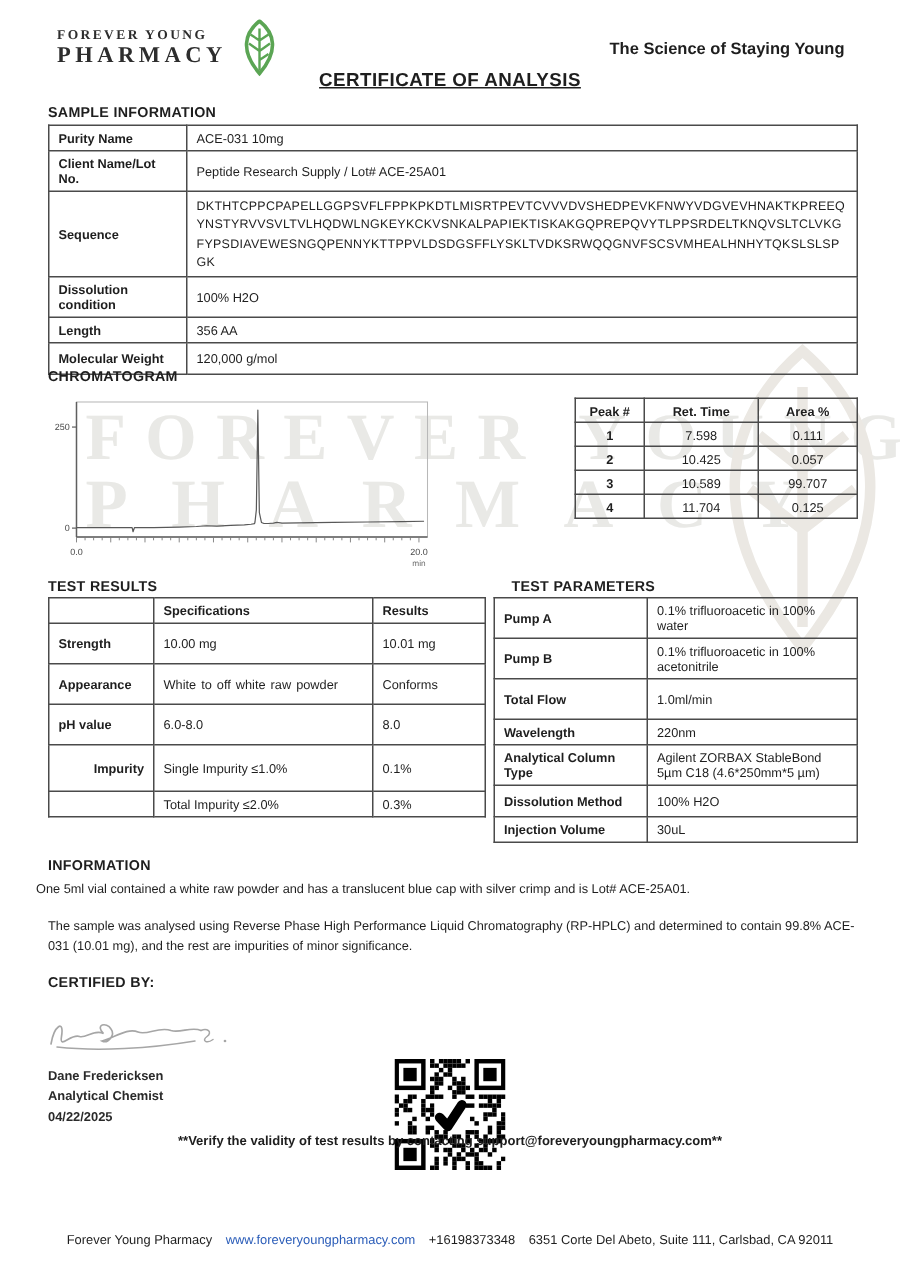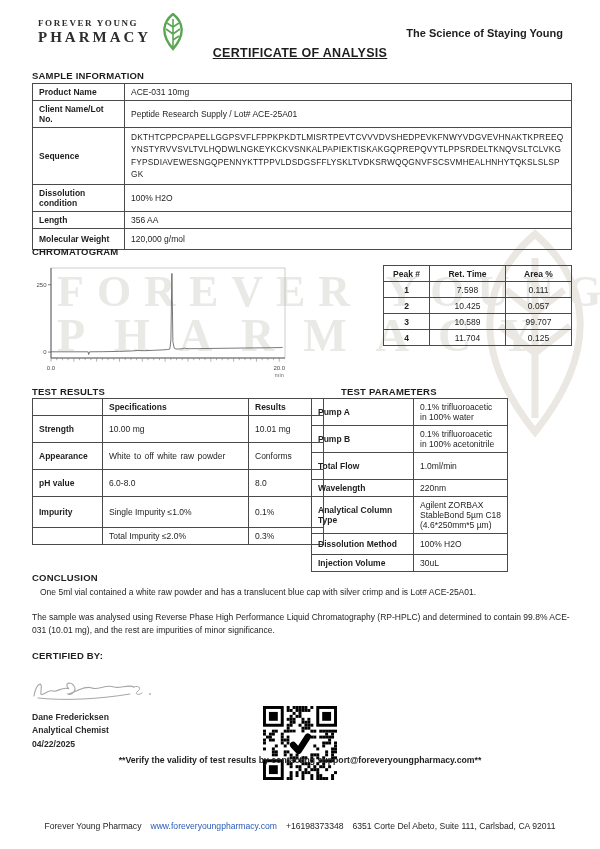--- a/index.html
+++ b/index.html
@@ -60,21 +60,21 @@
   <div class="abs doc-title" style="top:46px;left:0;">CERTIFICATE OF ANALYSIS</div>
 
   <div class="abs section-h" style="left:32px;top:70px;">SAMPLE INFORMATION</div>
   <table class="abs" style="left:32px;top:83px;width:540px;table-layout:fixed;">
     <colgroup>
         <col style="width:92px">
         <col>
       </colgroup>
     <tbody>
         <tr>
-      <td class="lbl">Product Name</td>
+      <td class="lbl">Purity Name</td>
       <td>ACE-031 10mg</td>
     </tr>
     <tr>
       <td class="lbl">Client Name/Lot No.</td>
       <td class="pad-med">Peptide Research Supply / Lot# ACE-25A01</td>
     </tr>
     <tr>
       <td class="lbl">Sequence</td>
       <td class="seq">DKTHTCPPCPAPELLGGPSVFLFPPKPKDTLMISRTPEVTCVVVDVSHEDPEVKFNWYVDGVEVHNAKTKPREEQYNSTYRVVSVLTVLHQDWLNGKEYKCKVSNKALPAPIEKTISKAKGQPREPQVYTLPPSRDELTKNQVSLTCLVKGFYPSDIAVEWESNGQPENNYKTTPPVLDSDGSFFLYSKLTVDKSRWQQGNVFSCSVMHEALHNHYTQKSLSLSPGK</td>
     </tr>
@@ -206,34 +206,34 @@
       <td class="lbl pad-tall">Appearance</td>
       <td style="width:108px;word-spacing:1px;">White to off white raw powder</td>
       <td>Conforms</td>
     </tr>
     <tr>
       <td class="lbl pad-tall">pH value</td>
       <td>6.0-8.0</td>
       <td>8.0</td>
     </tr>
     <tr>
-      <td class="lbl" style="padding-top:10px;padding-bottom:10px;">Impurity</td>
+      <td class="lbl" style="padding-top:10px;padding-bottom:10px;text-align:right;">Impurity</td>
       <td>Single Impurity ≤1.0%</td>
       <td>0.1%</td>
     </tr>
     <tr>
       <td class="pad-med"></td>
       <td>Total Impurity ≤2.0%</td>
       <td>0.3%</td>
     </tr>
   </tbody>
     </table>
 
   <div class="abs section-h" style="left:329px;top:386px;margin-left:12px;">TEST PARAMETERS</div>
-  <table class="abs" style="left:311px;top:398px;width:197px;table-layout:fixed;">
+  <table class="abs" style="left:329px;top:398px;width:243px;table-layout:fixed;">
     <colgroup>
         <col style="width:102px">
         <col>
       </colgroup>
     <tbody>
         <tr>
       <td class="lbl">Pump A</td>
       <td>0.1% trifluoroacetic in 100% water</td>
     </tr>
     <tr>
@@ -256,22 +256,22 @@
       <td class="lbl pad-med">Dissolution Method</td>
       <td>100% H2O</td>
     </tr>
     <tr>
       <td class="lbl">Injection Volume</td>
       <td>30uL</td>
     </tr>
   </tbody>
     </table>
 
-  <div class="abs section-h" style="left:32px;top:572px;">CONCLUSION</div>
-  <div class="abs body-txt" style="left:40px;top:586px;width:540px;">One 5ml vial contained a white raw powder and has a translucent blue cap with silver crimp and is Lot# ACE-25A01.</div>
+  <div class="abs section-h" style="left:32px;top:572px;">INFORMATION</div>
+  <div class="abs body-txt" style="left:24px;top:586px;width:540px;">One 5ml vial contained a white raw powder and has a translucent blue cap with silver crimp and is Lot# ACE-25A01.</div>
   <div class="abs body-txt" style="left:32px;top:611px;width:540px;">The sample was analysed using Reverse Phase High Performance Liquid Chromatography (RP-HPLC) and determined to contain 99.8% ACE-031 (10.01 mg), and the rest are impurities of minor significance.</div>
 
   <div class="abs section-h" style="left:32px;top:650px;">CERTIFIED BY:</div>
 
   <svg class="abs" style="left:30px;top:672px;" width="130" height="36" viewBox="0 0 130 36">
     <path d="M4 24 C6 12 13 7 11 19 C9.5 28 17 17 23 19 C27 20.5 33 14 39 17 C33 11 41 9 44 14 C47 18 42 24 38 22 C46 20 55 13 62 16 C68 18.5 76 12 84 15 C90 17 98 12 104 15" fill="none" stroke="#a6a6a6" stroke-width="1.1" stroke-linecap="round"></path>
     <path d="M8 26 C35 29 70 27 100 22 M104 15 C108 13 112 16 108 19 C104 22 108 24 112 21" fill="none" stroke="#a6a6a6" stroke-width="1" stroke-linecap="round"></path>
     <circle cx="120" cy="22" r="0.9" fill="#a6a6a6"></circle>
   </svg>
 

